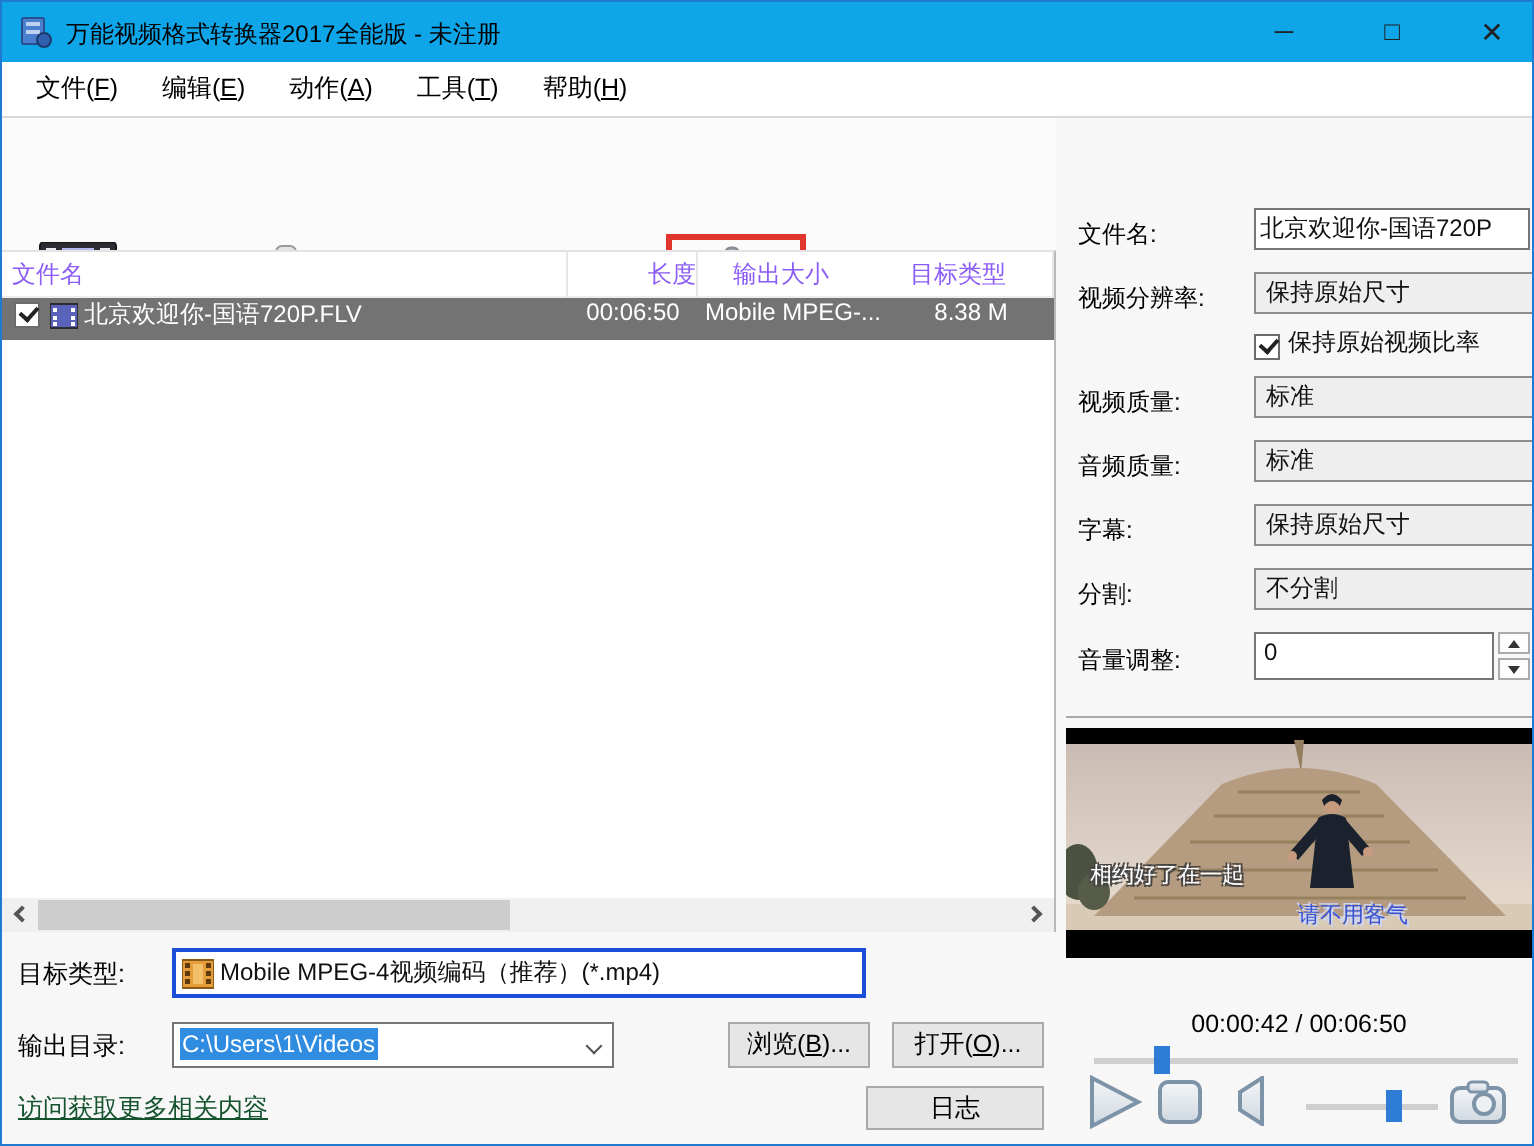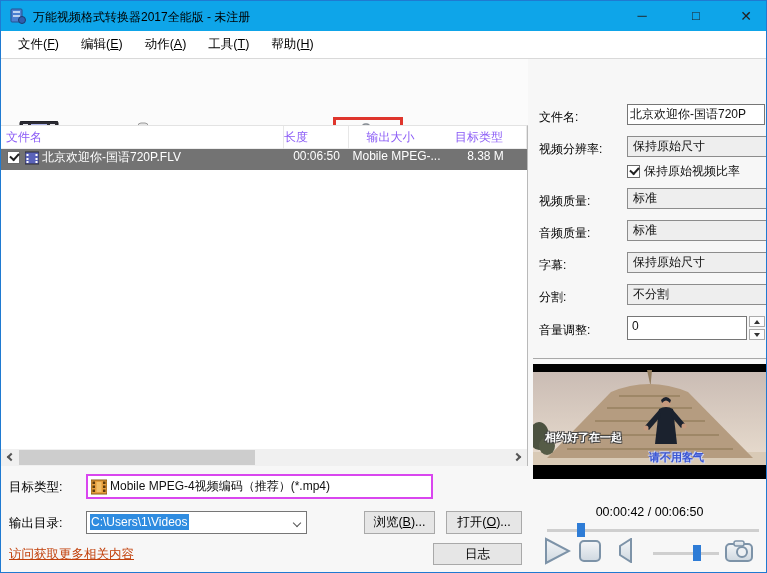--- a/index.html
+++ b/index.html
@@ -21,21 +21,21 @@
   #menu-sep { position:absolute; top:57px; left:0; width:765px; height:1px; background:#d9d9d9; }
   
   #toolbar { position:absolute; top:58px; left:0; width:527px; height:66px; background:#fbfbfb; }
   .tool { position:absolute; top:63px; }
   #red-highlight { position:absolute; left:332px; top:58px; width:70px; height:61px; border:3px solid #df352c; }
   
   #filelist { position:absolute; top:124px; left:0; width:527px; height:341px; background:#ffffff; border-top:1px solid #e3e3e3; border-right:1px solid #b9b9b9; }
   #list-header { position:absolute; top:0; left:0; width:526px; height:23px; background:#ffffff; border-bottom:1px solid #ededed; display:flex; }
   .hcell { height:23px; line-height:23px; font-size:12px; color:#8b5cf6; border-right:1px solid #e7e7e7; }
   .hc0 { width:283px; padding-left:5px; }
-  .hc1 { width:65px;  text-align:left; }
+  .hc1 { width:65px;  text-align:right; }
   .hc2 { width:95px;  text-align:center; }
   .hc3 { width:83px;  text-align:center; border-right:none; }
   #row0 { position:absolute; top:23px; left:0; width:526px; height:21px; background:#737373; color:#ffffff; display:flex; align-items:flex-start; }
   .rc0 { width:283px; display:flex; align-items:center; overflow:hidden; white-space:nowrap; }
   .rc1 { width:65px; text-align:center; font-size:12px; }
   .rc2 { width:95px; text-align:center; font-size:12px; }
   .rc3 { width:83px; text-align:center; font-size:12px; }
   .checkbox { width:13px; height:13px; background:#ffffff; border:1px solid #6b6b6b; margin-left:6px; position:relative; flex:none; }
   .checkbox.checked::after { content:""; position:absolute; left:2px; top:1px; width:7px; height:4px;
      border-left:2px solid #222; border-bottom:2px solid #222; transform:rotate(-48deg); }
@@ -59,46 +59,46 @@
   .chkrow .lbl { font-size:12px; }
   #vol-input { position:absolute; left:96px; top:257px; width:120px; height:24px; background:#fff; border:1px solid #767676; font-size:12px; padding:2px 4px; }
   #vol-spin { position:absolute; left:218px; top:257px; width:16px; height:24px; }
   .spinbtn { position:absolute; left:0; width:16px; height:11px; background:#fdfdfd; border:1px solid #ababab; }
   .spin-up { top:0; } .spin-dn { top:13px; }
   .tri-up { position:absolute; left:4px; top:3px; width:0; height:0; border-left:3px solid transparent; border-right:3px solid transparent; border-bottom:4px solid #333; }
   .tri-dn { position:absolute; left:4px; top:3px; width:0; height:0; border-left:3px solid transparent; border-right:3px solid transparent; border-top:4px solid #333; }
   #panel-sep { position:absolute; left:2px; top:299px; width:233px; height:1px; background:#a9a9a9; }
   
   #preview { position:absolute; left:2px; top:305px; width:233px; height:115px; background:#000; overflow:hidden; }
-  .subtitle { position:absolute; font-size:11px; font-weight:bold; white-space:nowrap; }
+  .subtitle { position:absolute; font-size:11px; font-weight:normal; white-space:nowrap; }
   #sub-white { left:12px; top:66px; color:#ffffff; text-shadow:1px 1px 0 #444, -1px -1px 0 #444, 1px -1px 0 #444, -1px 1px 0 #444; }
   #sub-blue { left:116px; top:86px; color:#3a56d4; text-shadow:1px 1px 0 #cdd6f7, -1px -1px 0 #cdd6f7; }
   #time-display { position:absolute; left:0; top:446px; width:237px; text-align:center; font-size:12.5px; color:#000; }
   
   #seek { position:absolute; left:16px; top:464px; width:212px; height:14px; }
   #seek .track { position:absolute; left:0; top:6px; width:212px; height:3px; background:#cfcfcf; }
   #seek .handle { position:absolute; left:30px; top:0; width:8px; height:14px; background:#2e7cd6; }
   
   .pctl { position:absolute; top:478px; }
   #vol-slider { position:absolute; left:122px; top:486px; width:66px; height:16px; }
   #vol-slider .track { position:absolute; left:0; top:7px; width:66px; height:3px; background:#cfcfcf; }
   #vol-slider .handle { position:absolute; left:40px; top:0; width:8px; height:16px; background:#2e7cd6; }
   
   #bottombar { position:absolute; top:467px; left:0; width:527px; height:100px; background:#f7f7f7; }
   .blabel { position:absolute; left:8px; font-size:12.5px; color:#000; white-space:nowrap; }
-  #target-combo { position:absolute; left:85px; top:6px; width:347px; height:25px; background:#ffffff; border:2px solid #d946ef; display:flex; align-items:center; padding-left:3px; }
+  #target-combo { position:absolute; left:85px; top:6px; width:347px; height:25px; background:#ffffff; border:2px solid #1d4ed8; display:flex; align-items:center; padding-left:3px; }
   #target-combo .txt { font-size:12px; margin-left:3px; white-space:nowrap; overflow:hidden; }
   #outdir-combo { position:absolute; left:85px; top:43px; width:221px; height:23px; background:#ffffff; border:1px solid #767676; line-height:21px; padding-left:3px; }
   #outdir-combo .sel { background:#2f8ce0; color:#fff; font-size:12px; padding:1px 1px; }
   #outdir-combo .chev { top:8px; }
   .btn { position:absolute; background:#e6e6e6; border:1px solid #a9a9a9; font-size:12.5px; text-align:center; color:#000; }
   #btn-browse { left:363px; top:43px; width:71px; height:23px; line-height:21px; }
   #btn-open   { left:445px; top:43px; width:76px; height:23px; line-height:21px; }
   #btn-log    { left:432px; top:75px; width:89px; height:22px; line-height:20px; }
-  #more-link { position:absolute; left:8px; top:78px; font-size:12.5px; color:#c2410c; text-decoration:underline; }
+  #more-link { position:absolute; left:8px; top:78px; font-size:12.5px; color:#14532d; text-decoration:underline; }
 </style>
 </head>
 <body>
 
 <div id="window">
 
   <div id="titlebar">
     <svg id="app-icon" viewBox="0 0 16 16">
       <rect x="1" y="1" width="11" height="13" rx="1" fill="#4a7fd0" stroke="#27508f"></rect>
       <rect x="3" y="3" width="7" height="2" fill="#bcd2f0"></rect>
@@ -262,21 +262,21 @@
     </div>
   </div>
 
   <div id="rightpanel">
     <span class="rlabel" style="top:50px;">文件名:</span>
     <div class="rinput" style="top:45px;">北京欢迎你-国语720P</div>
 
     <span class="rlabel" style="top:82px;">视频分辨率:</span>
     <div class="rselect" style="top:77px;"><span>保持原始尺寸</span><span class="chev"></span></div>
 
-    <div class="chkrow" style="top:104px;">
+    <div class="chkrow" style="top:104px;align-items:flex-end;">
       <span class="checkbox checked"></span>
       <span class="lbl">保持原始视频比率</span>
     </div>
 
     <span class="rlabel" style="top:134px;">视频质量:</span>
     <div class="rselect" style="top:129px;"><span>标准</span><span class="chev"></span></div>
 
     <span class="rlabel" style="top:166px;">音频质量:</span>
     <div class="rselect" style="top:161px;"><span>标准</span><span class="chev"></span></div>
 

